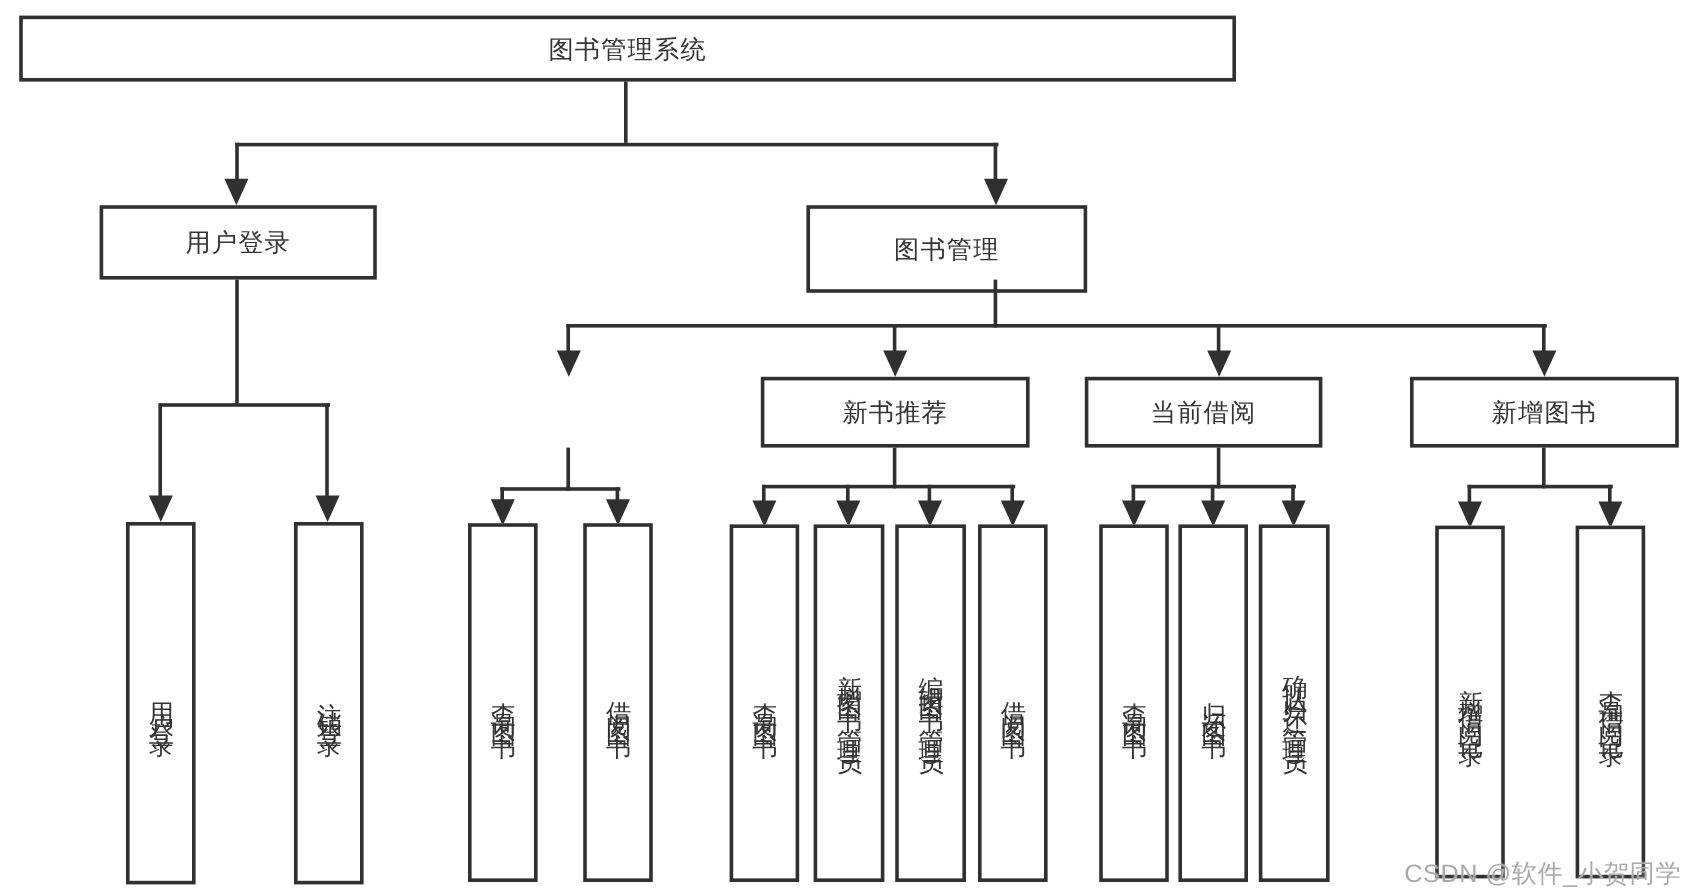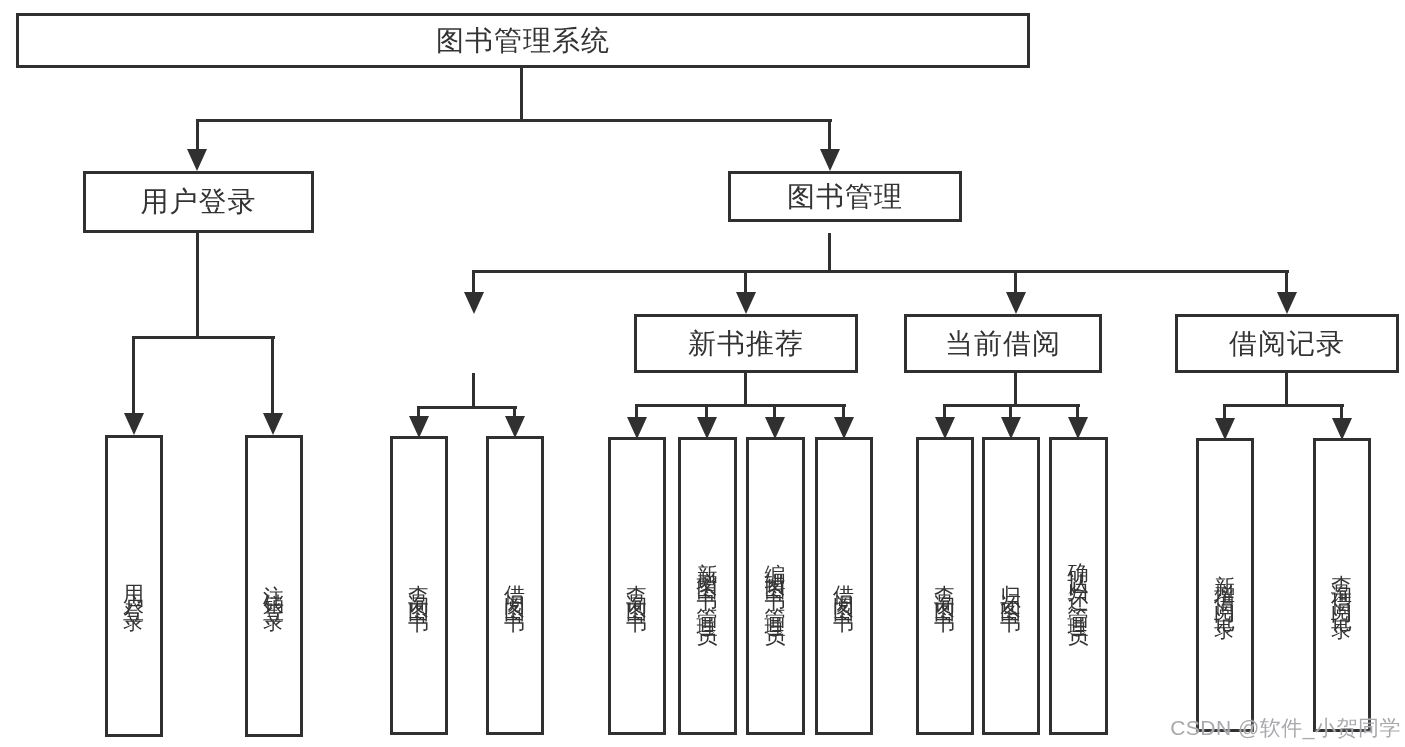--- a/index.html
+++ b/index.html
@@ -18,21 +18,21 @@
     position:absolute;
     box-sizing:border-box;
     border:3px solid var(--line);
     background:#ffffff;
     display:flex;
     align-items:center;
     justify-content:center;
     color:var(--text);
   }
   .bh{ 
-    font-size:28px;
+    font-size:21px;
     letter-spacing:1px;
     white-space:nowrap;
     text-align:right;
   }
   .bv{ 
     font-size:21px;
     writing-mode:vertical-rl;
     text-orientation:mixed;
     letter-spacing:9px;
     line-height:1;
@@ -65,21 +65,21 @@
   <div class="box bh" style="left:16px;top:13px;width:1014px;height:55px">图书管理系统</div>
 
   <div class="v" style="left:520px;top:68px;height:51px"></div>
   <div class="h" style="left:196px;top:119px;width:636px"></div>
   <div class="v" style="left:196px;top:119px;height:32px"></div>
   <div class="ah" style="left:187px;top:149px"></div>
   <div class="v" style="left:828px;top:119px;height:32px"></div>
   <div class="ah" style="left:820px;top:149px"></div>
 
   <div class="box bh" style="left:83px;top:171px;width:231px;height:62px">用户登录</div>
-  <div class="box bh" style="left:728px;top:171px;width:234px;height:51px">图书管理</div>
+  <div class="box bh" style="left:672px;top:171px;width:234px;height:73px">图书管理</div>
 
   <div class="v" style="left:196px;top:233px;height:104px"></div>
   <div class="h" style="left:133px;top:336px;width:142px"></div>
   <div class="v" style="left:132px;top:336px;height:78px"></div>
   <div class="ah" style="left:124px;top:413px"></div>
   <div class="v" style="left:271px;top:336px;height:78px"></div>
   <div class="ah" style="left:263px;top:413px"></div>
 
   <div class="v" style="left:828px;top:233px;height:40px"></div>
   <div class="h" style="left:472px;top:270px;width:817px"></div>
@@ -87,21 +87,21 @@
   <div class="ah" style="left:464px;top:292px"></div>
   <div class="v" style="left:744px;top:270px;height:24px"></div>
   <div class="ah" style="left:736px;top:292px"></div>
   <div class="v" style="left:1014px;top:270px;height:24px"></div>
   <div class="ah" style="left:1006px;top:292px"></div>
   <div class="v" style="left:1285px;top:270px;height:24px"></div>
   <div class="ah" style="left:1277px;top:292px"></div>
 
   <div class="box bh" style="left:634px;top:314px;width:224px;height:59px">新书推荐</div>
   <div class="box bh" style="left:904px;top:314px;width:198px;height:59px">当前借阅</div>
-  <div class="box bh" style="left:1175px;top:314px;width:224px;height:59px">借阅记录</div>
+  <div class="box bh" style="left:1175px;top:314px;width:224px;height:59px">新增图书</div>
 
   <div class="v" style="left:472px;top:373px;height:36px"></div>
   <div class="h" style="left:417px;top:406px;width:100px"></div>
   <div class="v" style="left:417px;top:406px;height:12px"></div>
   <div class="ah" style="left:409px;top:416px"></div>
   <div class="v" style="left:513px;top:406px;height:12px"></div>
   <div class="ah" style="left:505px;top:416px"></div>
 
   <div class="v" style="left:744px;top:373px;height:34px"></div>
   <div class="h" style="left:635px;top:404px;width:211px"></div>

